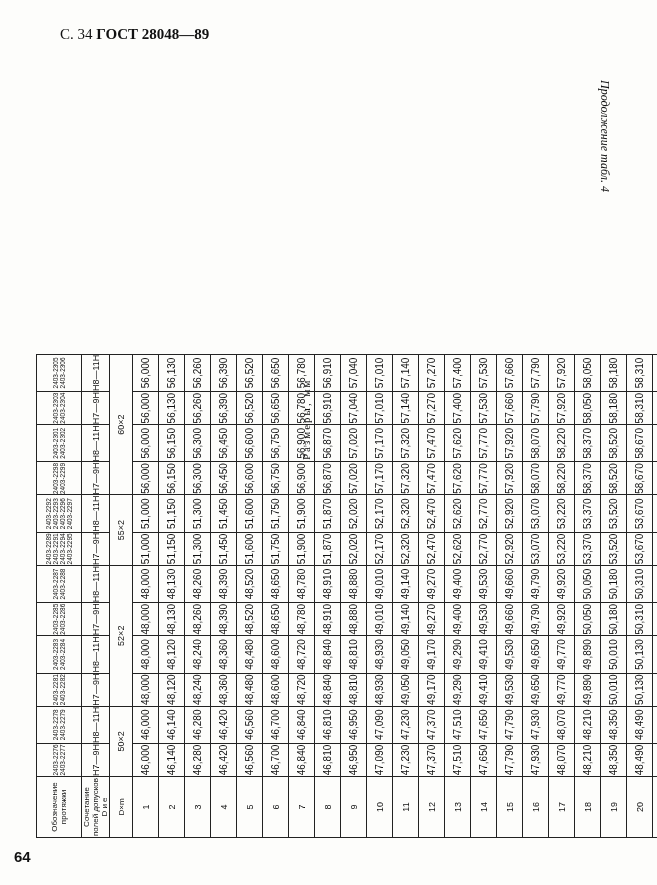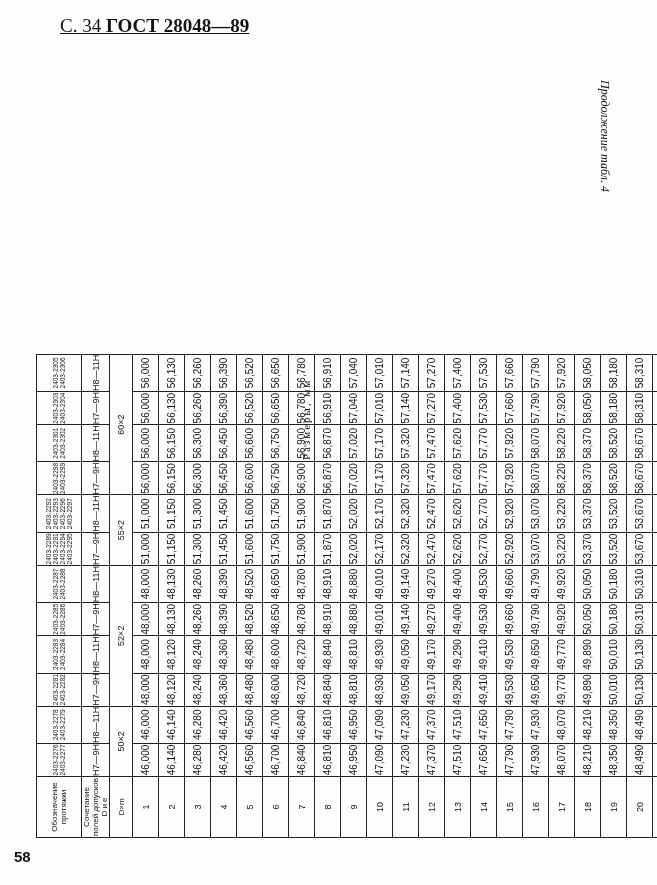--- a/index.html
+++ b/index.html
@@ -1,18 +1,18 @@
 <!DOCTYPE html>
 <html><head>
 <meta charset="utf-8">
 <style>
   html, body { margin:0; padding:0; }
   body { width:657px; height:885px; background:#fdfdfb; position:relative; overflow:hidden;
          font-family:"Liberation Serif", serif; color:#111; }
-  .page-header { position:absolute; left:60px; top:15px; font-size:19px;text-decoration:underline; }
+  .page-header { position:absolute; left:60px; top:26px; font-size:15px; }
   .page-header .bold { font-weight:bold; }
   .page-number { position:absolute; left:14px; top:848px; font-size:15px; font-weight:bold; font-family:"Liberation Sans", sans-serif; }
   .cont-label { position:absolute; left:612px; top:80px; font-size:12px; font-style:italic;
                 transform-origin:left top; transform:rotate(90deg); white-space:nowrap; }
   .dims-label { position:absolute; left:300px; top:460px; font-size:11px; letter-spacing:2px;
                 transform-origin:left top; transform:rotate(-90deg); white-space:nowrap; }
   
   .rot { position:absolute; left:36px; top:838px; width:780px; height:600px;
          transform-origin:left top; transform:rotate(-90deg); }
   table { border-collapse:collapse; font-family:"Liberation Sans", sans-serif; }
@@ -428,13 +428,13 @@
           <td class="val">53,820</td>
           <td class="val">58,820</td>
           <td class="val">58,820</td>
           <td class="val">58,440</td>
           <td class="val">58,440</td>
         </tr>
       </tbody>
   </table>
 </div>
 
-<div class="page-number">58</div>
+<div class="page-number">64</div>
 
 </body></html>

